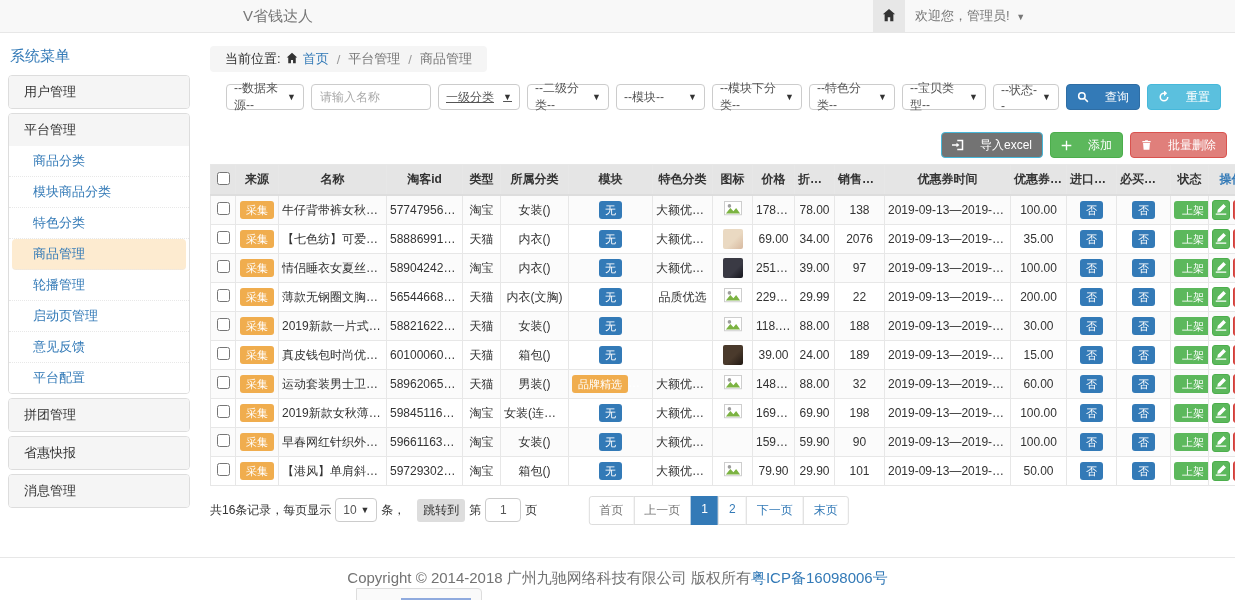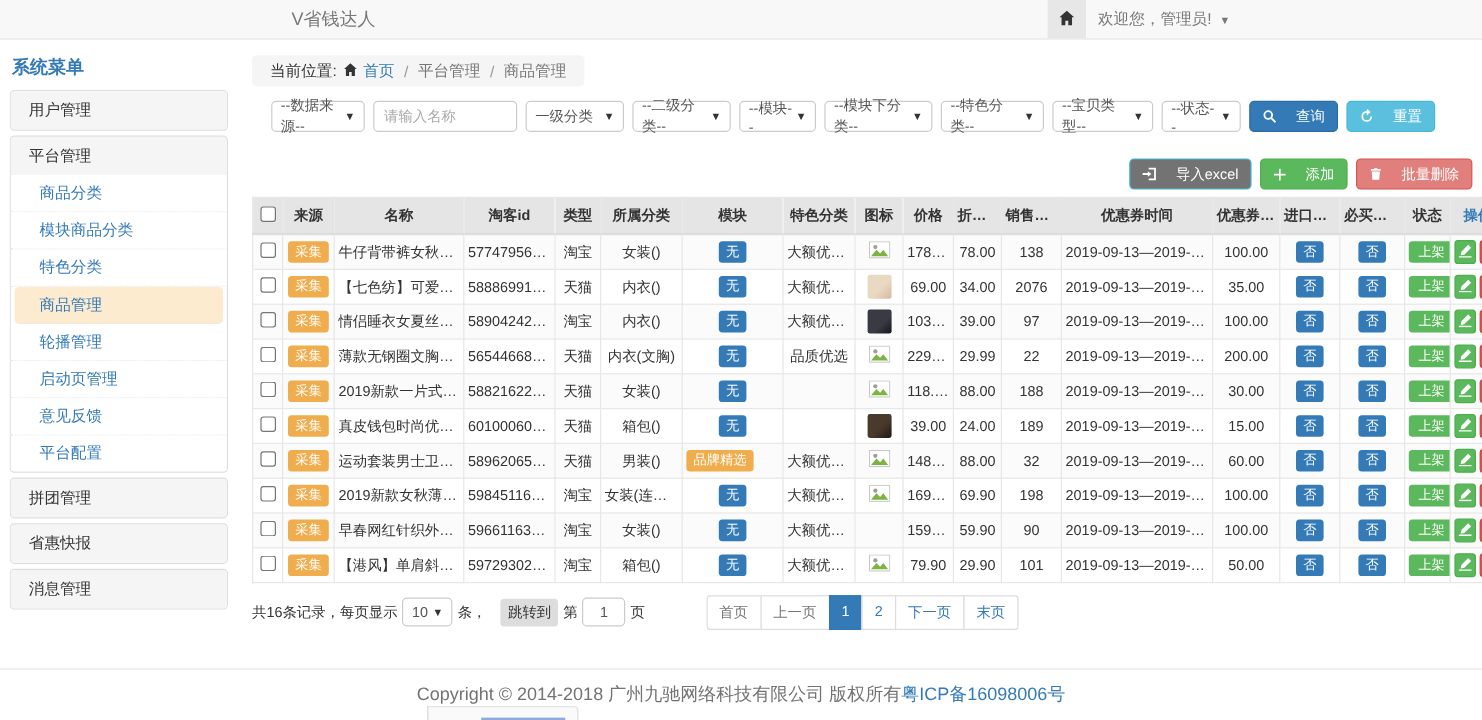--- a/index.html
+++ b/index.html
@@ -8,21 +8,21 @@
   
   .topbar{height:33px;background:#f8f8f8;border-bottom:1px solid #e7e7e7;display:flex;align-items:center;flex:0 0 auto}
   .brand{margin-left:243px;color:#777;font-size:15px}
   .topbar-right{margin-left:auto;display:flex;align-items:center;height:100%}
   .home-btn{width:32px;height:100%;background:#e7e7e7;display:flex;align-items:center;justify-content:center;cursor:pointer}
   .welcome{color:#777;font-size:13px;padding:0 10px;width:330px;cursor:pointer}
   .caret{font-size:9px;color:#777;margin-left:3px}
   
   .layout{flex:1;display:flex;overflow:hidden}
   .sidebar{width:182px;margin:6px 0 0 8px;flex:0 0 auto;overflow:hidden}
-  .sidebar-title{color:#337ab7;font-size:15px;font-weight:bold;padding:8px 2px 9px}
+  .sidebar-title{color:#337ab7;font-size:15px;font-weight:normal;padding:8px 2px 9px}
   .panel{border:1px solid #ddd;border-radius:4px;margin-bottom:4px;overflow:hidden;background:#fff}
   .panel-head{background:#f5f5f5;padding:7px 15px;font-size:13px;color:#333;cursor:pointer}
   .sub-item{padding:6px 15px 6px 24px;color:#337ab7;font-size:13px;border-bottom:1px dotted #e8e8e8;cursor:pointer;background:#fff}
   .sub-item:last-child{border-bottom:none}
   .sub-item.active{background:#fdebd0;border-radius:4px;margin:0 3px;padding-left:21px}
   
   .main{flex:1;padding:13px 8px 0 20px;overflow:hidden}
   .breadcrumb{display:inline-flex;gap:5px;align-items:center;background:#f5f5f5;border-radius:4px;padding:4px 15px;font-size:13px;margin-bottom:12px}
   .breadcrumb .sep{color:#999;padding:0 3px}
   .breadcrumb .lnk{color:#337ab7;cursor:pointer}
@@ -144,29 +144,29 @@
       <span class="muted">商品管理</span>
     </div>
 
     <div class="filters">
 
     <span class="sel" style="width: 78px; margin-left: 16px;">
           <span>--数据来源--</span>
           <span class="caret">▼</span>
         </span>
         <input class="txt" placeholder="请输入名称" style="">
-        <span class="sel" style="width: 82px;">
+        <span class="sel" style="width: 82px; text-decoration: underline;">
           <span>一级分类</span>
           <span class="caret">▼</span>
         </span>
         <span class="sel" style="width: 82px;">
           <span>--二级分类--</span>
           <span class="caret">▼</span>
         </span>
-        <span class="sel" style="width: 64px; align-items: center;">
+        <span class="sel" style="width: 89px; align-items: center;">
           <span>--模块--</span>
           <span class="caret">▼</span>
         </span>
         <span class="sel" style="width: 90px;">
           <span>--模块下分类--</span>
           <span class="caret">▼</span>
         </span>
         <span class="sel" style="width: 86px;">
           <span>--特色分类--</span>
           <span class="caret">▼</span>
@@ -334,21 +334,21 @@
           <tr>
             <td><input type="checkbox" style=""></td>
             <td><span class="badge badge-orange">采集</span></td>
             <td>情侣睡衣女夏丝绸男士...</td>
             <td>589042420344</td>
             <td>淘宝</td>
             <td>内衣()</td>
             <td><span class="badge badge-blue">无</span></td>
             <td>大额优惠券</td>
             <td><span class="thumb t-dark"></span></td>
-            <td>103.08</td>
+            <td>251.96</td>
             <td>39.00</td>
             <td>97</td>
             <td>2019-09-13—2019-09-20</td>
             <td>100.00</td>
             <td><span class="badge badge-blue">否</span></td>
             <td><span class="badge badge-blue">否</span></td>
             <td><span class="badge badge-green">上架</span></td>
             <td>
               <span class="op-wrap">
                 <span class="mini-btn mini-edit">

